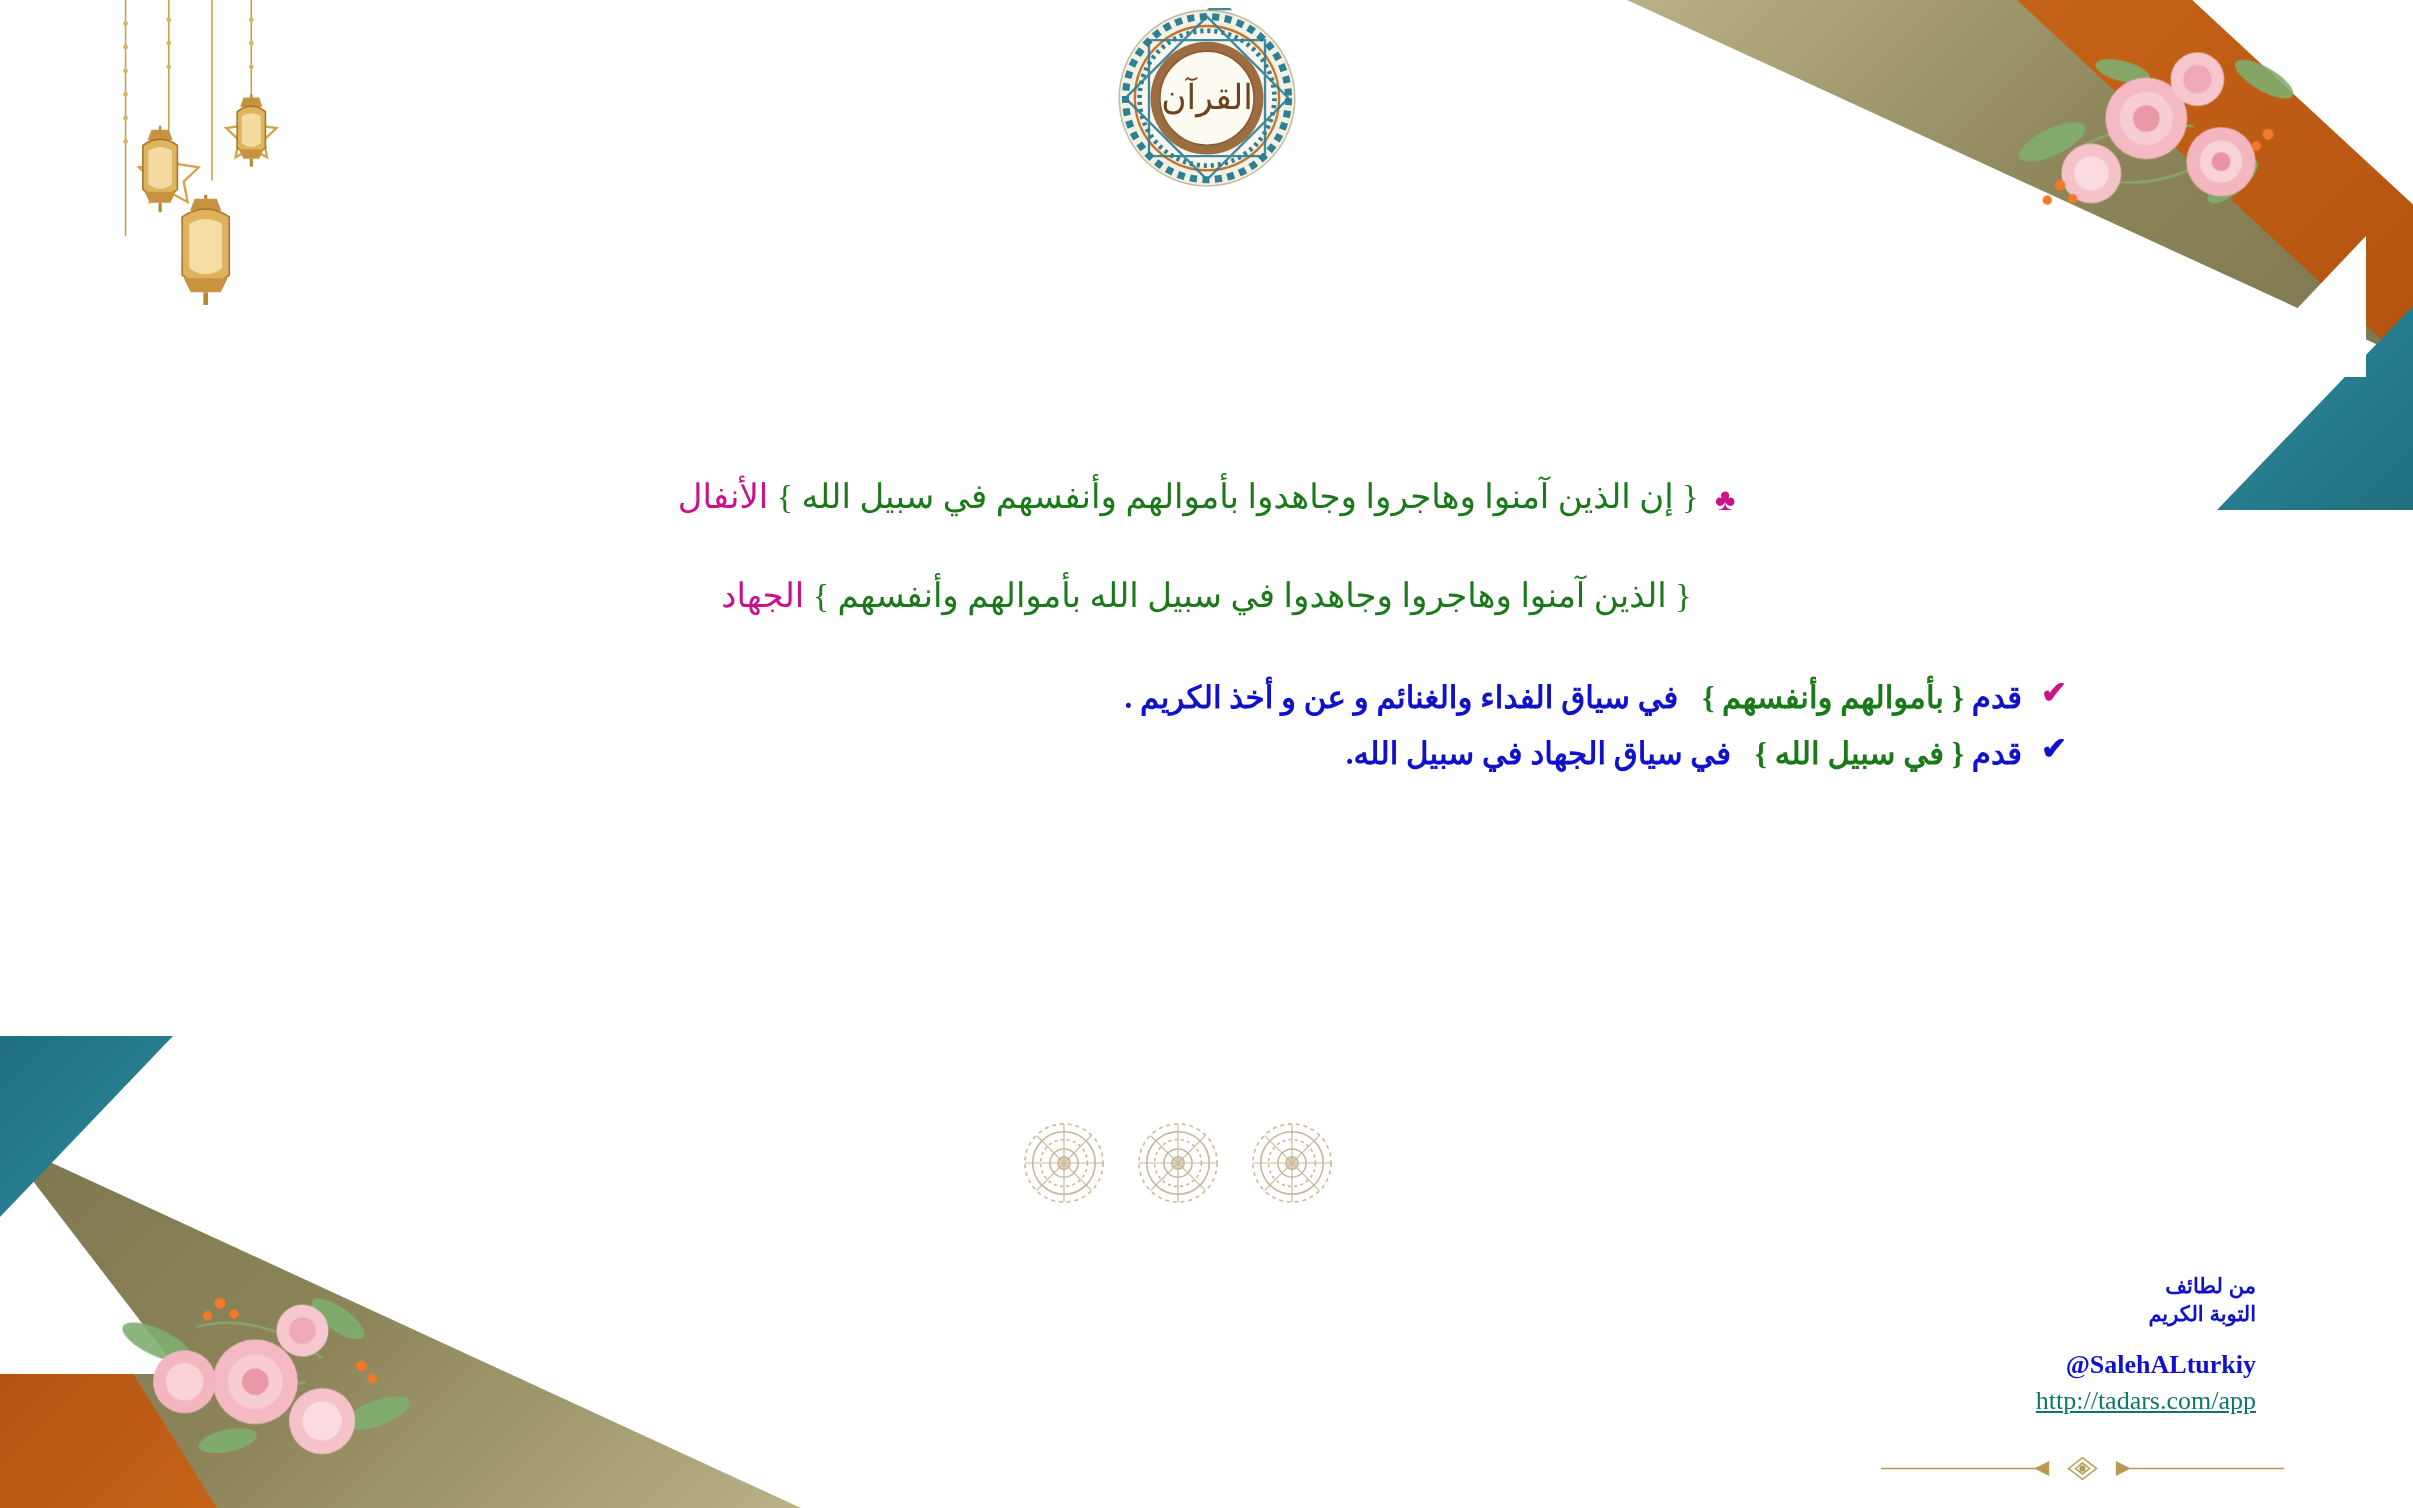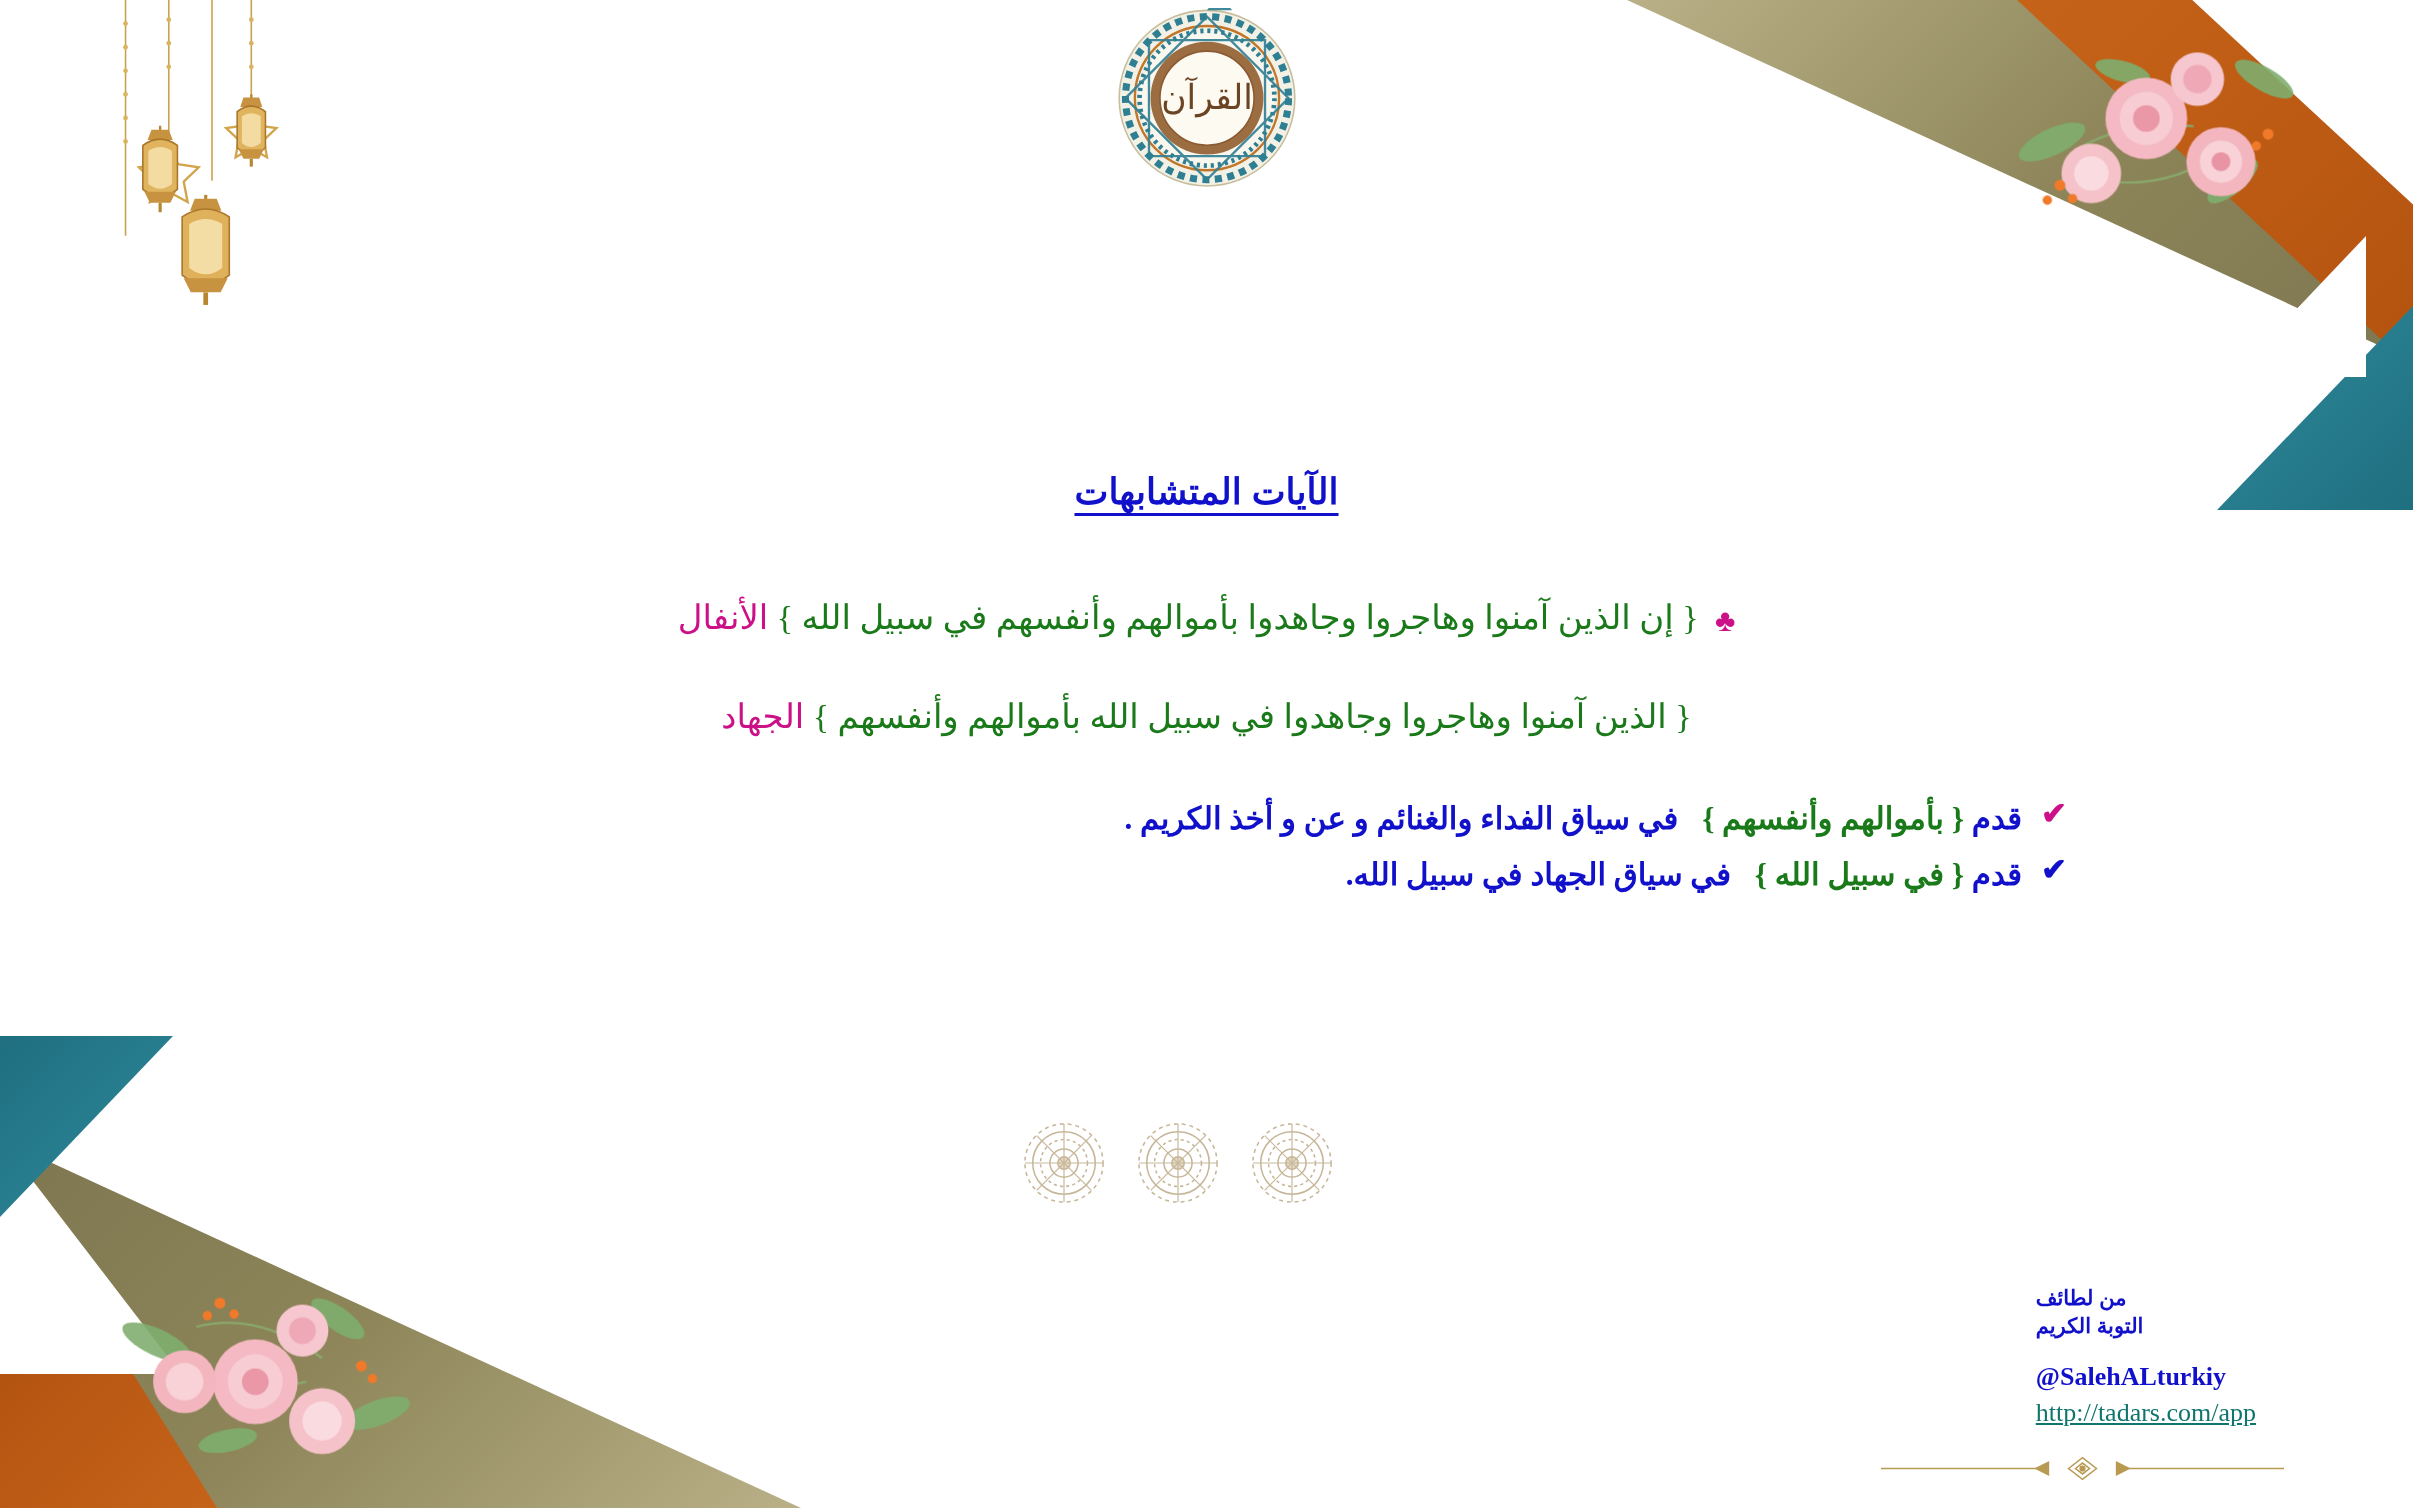--- a/index.html
+++ b/index.html
@@ -175,23 +175,23 @@
     position: absolute;
     top: 1120px;
     left: 1021px;
     display: flex;
     gap: 28px;
   }
 
   
   .footer {
     position: absolute;
-    bottom: 78px;
+    bottom: 90px;
     right: 157px;
-    text-align: left;
+    text-align: right;
     direction: rtl;
     line-height: 1.35;
   }
   .footer .f-line {
     font-family: "Liberation Sans", sans-serif;
     font-weight: bold;
     font-size: 21px;
     color: #1111cc;
     display: block;
   }
@@ -395,21 +395,20 @@
           <circle cx="134" cy="86" r="6"></circle>
         <circle cx="330" cy="150" r="7"></circle>
           <circle cx="344" cy="166" r="6"></circle>
       </g>
     </g>
   </svg>
 </div>
 
 <div class="content">
 
-  <h1 class="title">الآيات المتشابهات</h1>
 
   <p class="ayah-line">
     <span class="bullet-club">♣</span>
     <span>{ إن الذين آمنوا وهاجروا وجاهدوا بأموالهم وأنفسهم في سبيل الله }</span>
     <span class="sura">الأنفال</span>
   </p>
 
   <p class="ayah-line">
     <span>{ الذين آمنوا وهاجروا وجاهدوا في سبيل الله بأموالهم وأنفسهم }</span>
     <span class="sura">الجهاد</span>

